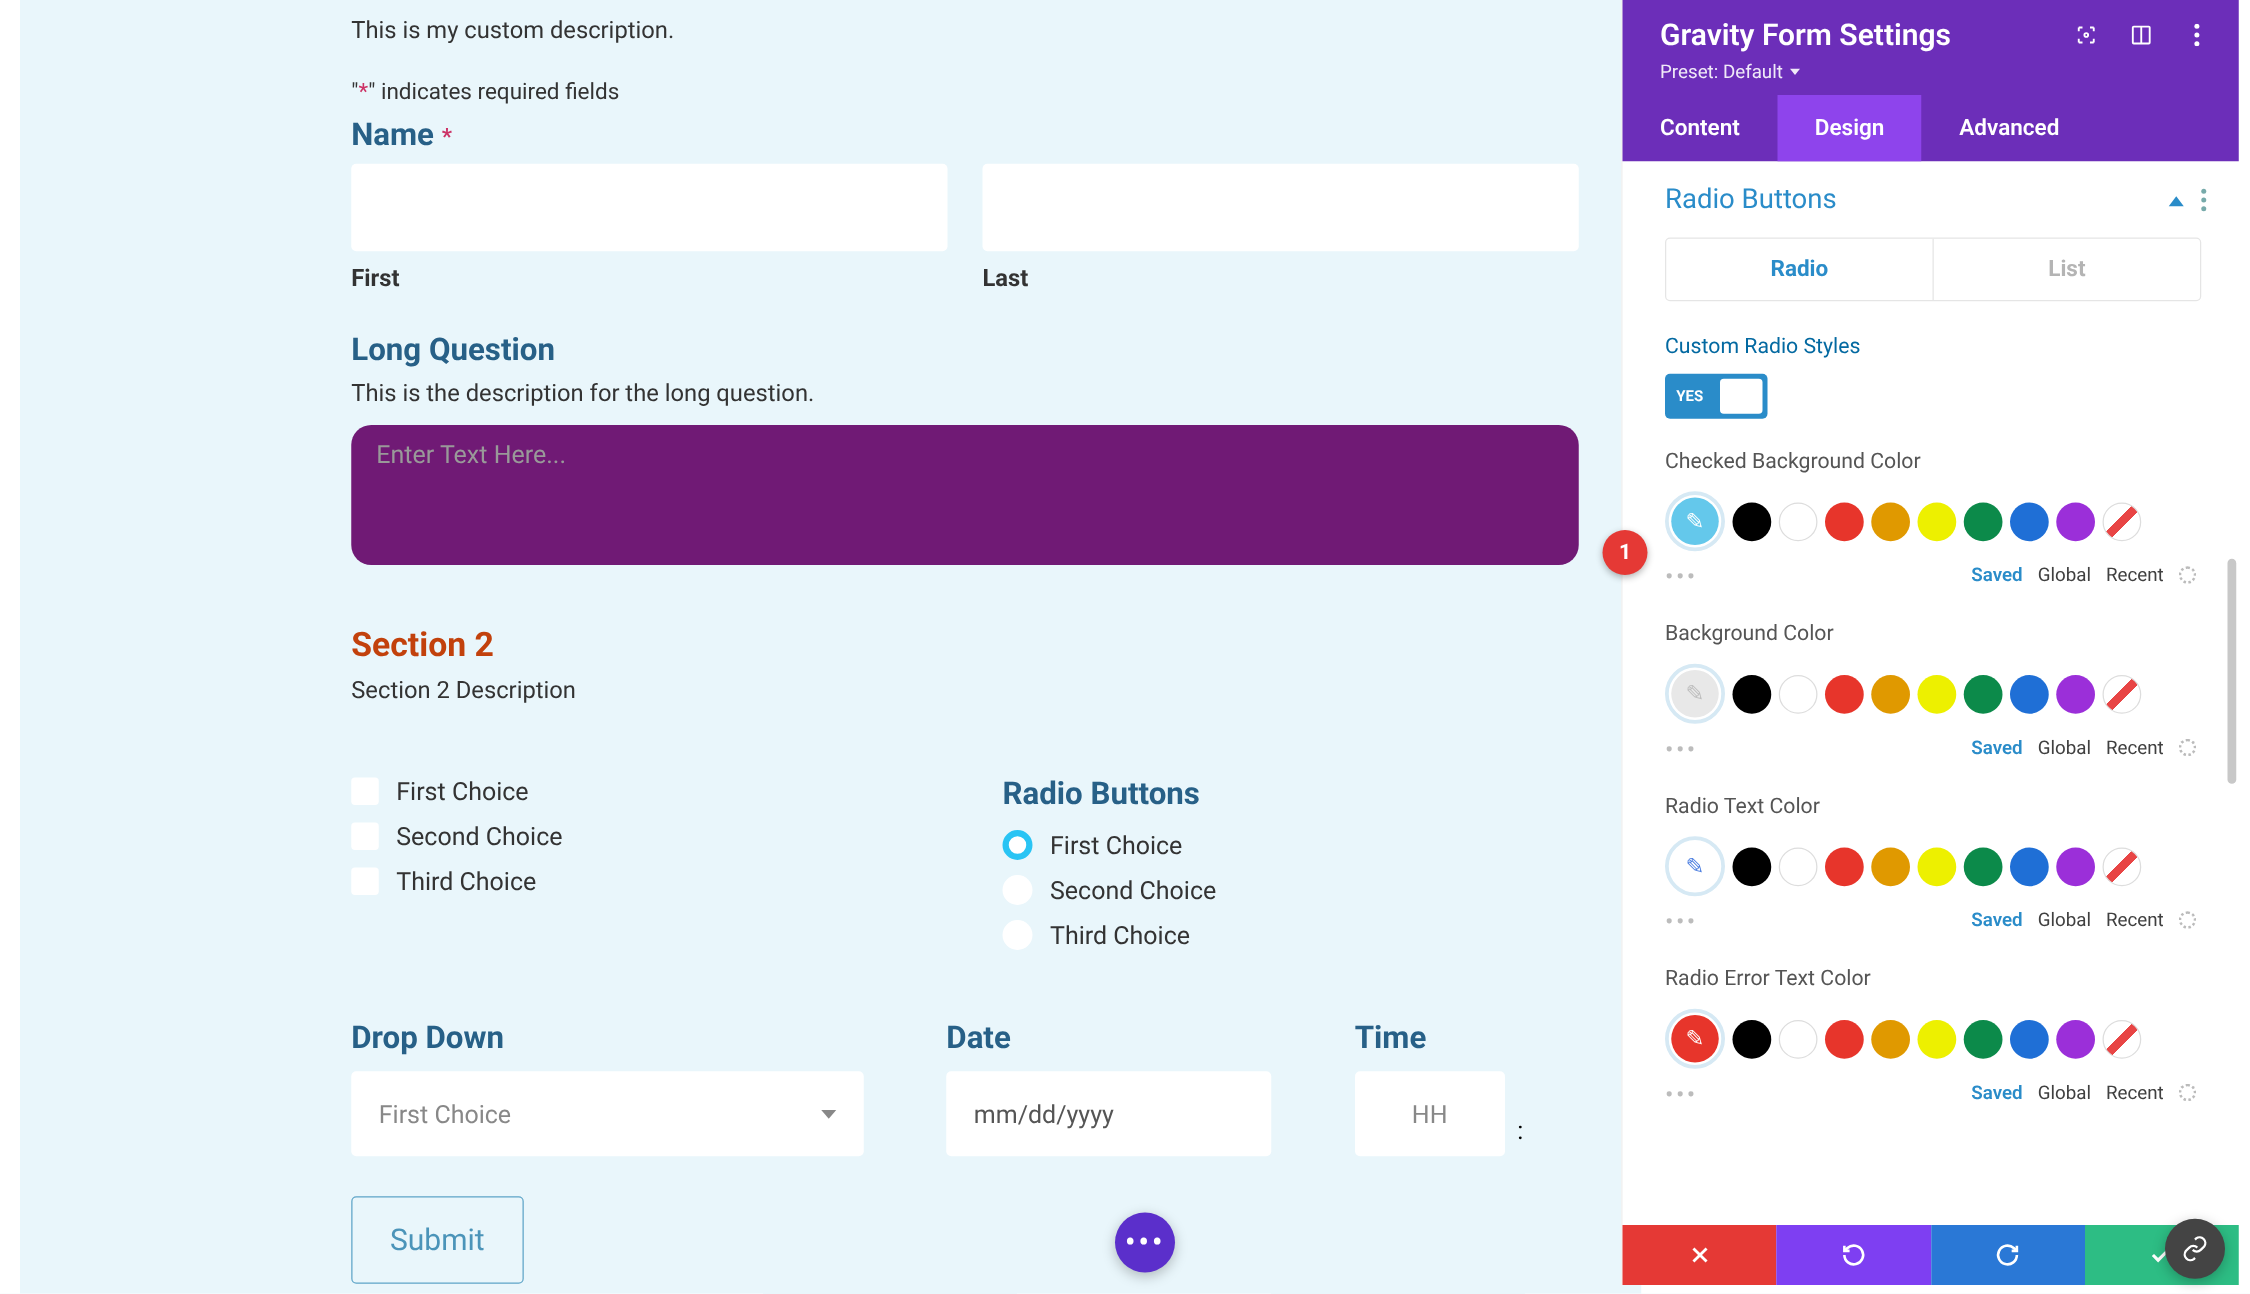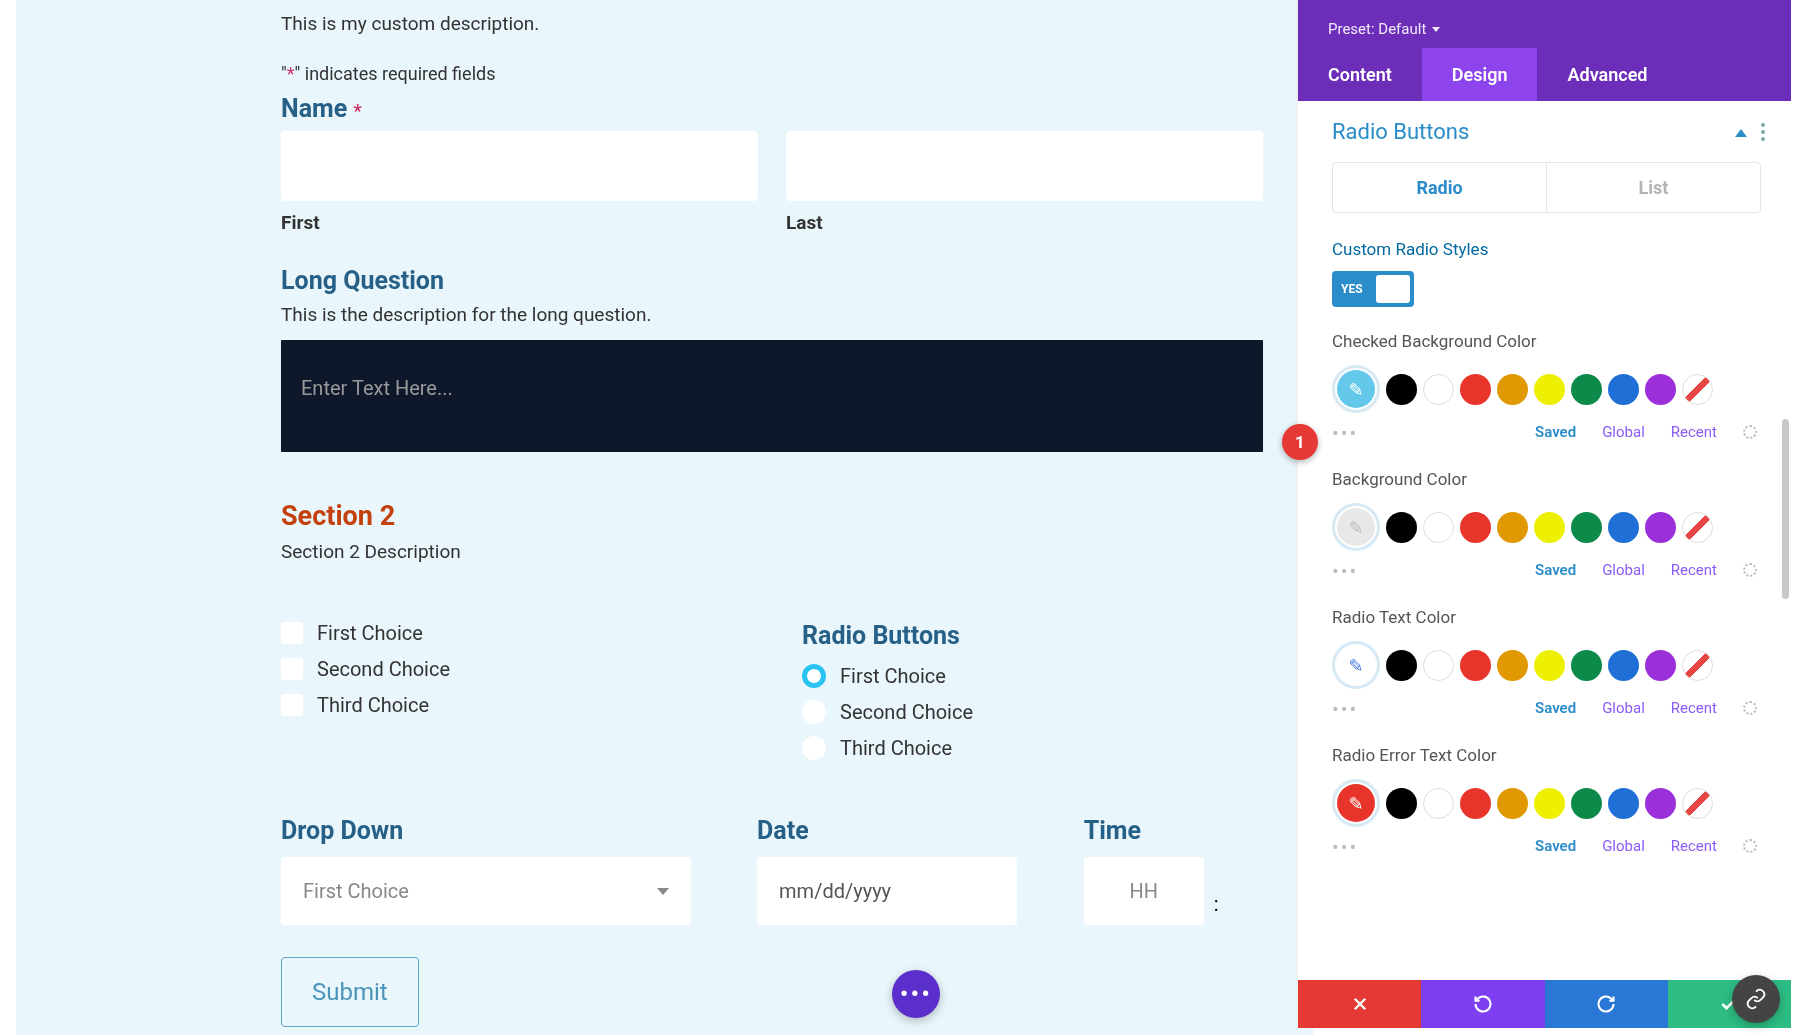--- a/index.html
+++ b/index.html
@@ -12,21 +12,21 @@
 .req-note { font-size: 18px; color: #333; margin-bottom: 10px; }
 .req-note .star { color: #cc3366; }
 .field-label { color: #276087; font-size: 25px; font-weight: 700; margin-bottom: 8px; }
 .field-label .star { color: #cc3366; font-size: 18px; vertical-align: middle; }
 .name-row { display: flex; gap: 28px; }
 .name-col { flex: 1; font-weight: bold; }
 .input-text { width: 100%; height: 70px; background: #fff; border: none; border-radius: 4px; margin-bottom: 10px; }
 .sublabel { font-size: 19px; color: #333; }
 .section-spacer { height: 32px; }
 .long-desc { font-size: 19px; color: #333; margin-bottom: 14px; margin-top: 4px; }
-.textarea-box { width: 100%; height: 112px; background: #0f172a; border: none; border-radius: 1px; padding: 36px 20px; font-size: 20px; color: #999; }
+.textarea-box { width: 100%; height: 112px; background: #701a75; border: none; border-radius: 16px; padding: 11px 20px; font-size: 20px; color: #999; }
 .section-head { font-size: 27px; font-weight: 700; color: #c2410c; margin-top: 48px; margin-bottom: 8px; }
 .section-sub { font-size: 19px; color: #333; }
 .choices-row { display: flex; gap: 60px; margin-top: 58px; }
 .choices-col { flex: 1; }
 .choice-label { color: #276087; font-size: 25px; font-weight: 700; margin-bottom: 14px; }
 .choice-item { display: flex; align-items: center; gap: 14px; font-size: 20px; color: #333; margin-bottom: 12px; }
 .cb-box { width: 22px; height: 22px; background: #fff; border-radius: 3px; }
 .radio-box { width: 24px; height: 24px; border-radius: 50%; background: #fff; }
 .radio-box.sel { border: 5px solid #29c4f4; background: #fff; }
 .row3 { display: flex; gap: 28px; margin-top: 44px; align-items: flex-start; }
@@ -73,23 +73,23 @@
 .toggle-knob { position: absolute; right: 4px; width: 34px; height: 28px; background: #fff; border-radius: 3px; }
 .color-group { margin-top: 24px; margin-right: 18px; position: relative; }
 .cg-label { font-size: 17px; color: #555; margin-bottom: 14px; }
 .swatch-row { display: flex; align-items: center; gap: 6px; flex-wrap: nowrap; }
 .picker-circle { width: 48px; height: 48px; border-radius: 50%; border: 3px solid #d6e9f4; display: flex; align-items: center; justify-content: center; flex-shrink: 0; }
 .picker-inner { width: 38px; height: 38px; border-radius: 50%; display: flex; align-items: center; justify-content: center; }
 .eyedrop { font-size: 18px; }
 .sw { width: 31px; height: 31px; border-radius: 50%; flex-shrink: 0; }
 .sw-none { background: linear-gradient(135deg, #fff 42%, #e84545 42%, #e84545 58%, #fff 58%); border: 1px solid #ddd; }
 .hdots { color: #bcbcbc; font-size: 20px; letter-spacing: 2px; margin-top: 8px; }
-.sr-row { display: flex; gap: 26px; font-size: 15px; margin-top: 6px; justify-content: flex-end; align-items: center; margin-right: 6px; }
+.sr-row { display: flex; gap: 12px; font-size: 15px; margin-top: 6px; justify-content: flex-end; align-items: center; margin-right: 6px; }
 .sr-saved { color: #2a8cc9; font-weight: 600; }
-.sr-mut { color: #8b5cf6; }
+.sr-mut { color: #404040; }
 .gear { width: 14px; height: 14px; border: 2px dotted #bbb; border-radius: 50%; display: inline-block; }
 .badge-1 { position: absolute; left: -16px; top: 424px; width: 36px; height: 36px; background: #e53935; color: #fff; border-radius: 50%; display: flex; align-items: center; justify-content: center; font-size: 17px; font-weight: 700; box-shadow: 0 2px 6px rgba(0,0,0,0.3); z-index: 5; }
 
 .panel-foot { display: flex; height: 48px; }
 .pf-btn { flex: 1; display: flex; align-items: center; justify-content: center; color: #fff; cursor: pointer; }
 .pf-red { background: #e53935; }
 .pf-purple { background: #7e3ff2; }
 .pf-blue { background: #2a78d6; }
 .pf-green { background: #2dbd84; }
 
@@ -196,20 +196,44 @@
 <div class="fab fab-dots">
   <span>•••</span>
 </div>
 
 <div class="panel">
   <div class="badge-1">
       <span>1</span>
     </div>
 
   <div class="panel-header">
+    <div class="panel-header-row">
+      <div class="panel-title">Gravity Form Settings</div>
+      <div class="panel-icons">
+        <span class="icon-sm">
+            <svg width="18" height="18" viewBox="0 0 24 24" fill="none" stroke="#fff" stroke-width="2">
+              <path d="M4 4h4M4 4v4M20 4h-4M20 4v4M4 20h4M4 20v-4M20 20h-4M20 20v-4"></path>
+              <circle cx="12" cy="12" r="2"></circle>
+            </svg>
+          </span>
+        <span class="icon-sm">
+            <svg width="18" height="18" viewBox="0 0 24 24" fill="none" stroke="#fff" stroke-width="2">
+              <rect x="3" y="3" width="18" height="18" rx="1"></rect>
+              <line x1="12" y1="3" x2="12" y2="21"></line>
+            </svg>
+          </span>
+        <span class="icon-sm">
+            <svg width="5" height="18" viewBox="0 0 5 18">
+              <circle cx="2.5" cy="2" r="2" fill="#fff"></circle>
+              <circle cx="2.5" cy="9" r="2" fill="#fff"></circle>
+              <circle cx="2.5" cy="16" r="2" fill="#fff"></circle>
+            </svg>
+          </span>
+      </div>
+    </div>
     <div class="panel-preset">
       <span>Preset: Default</span>
       <span style="width:0;height:0;border-left:4px solid transparent;border-right:4px solid transparent;border-top:5px solid #fff;"></span>
     </div>
   </div>
 
   <div class="panel-tabs">
     <div class="panel-tab"><span>Content</span></div>
     <div class="panel-tab active"><span>Design</span></div>
     <div class="panel-tab"><span>Advanced</span></div>

